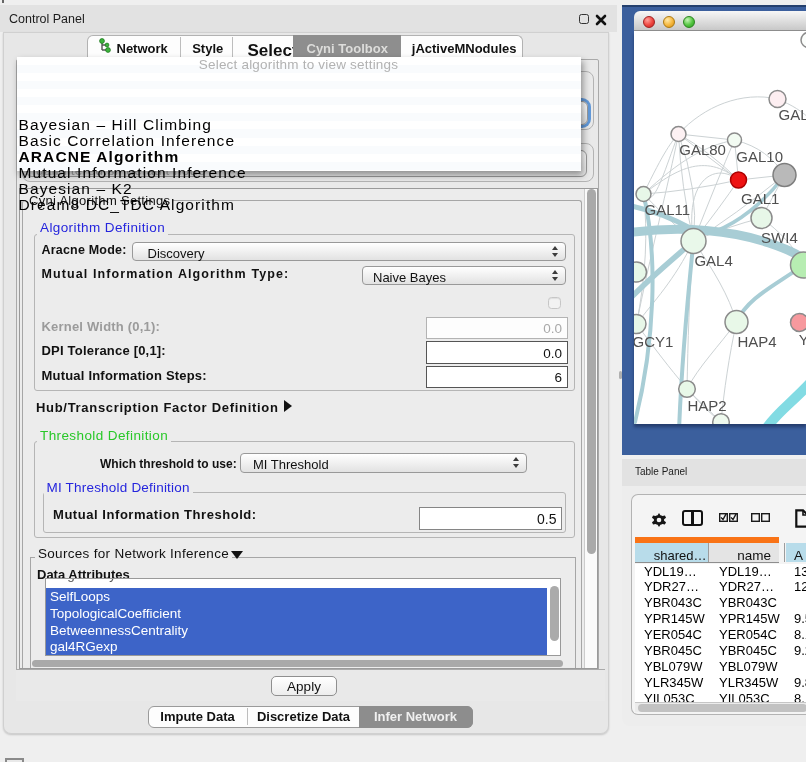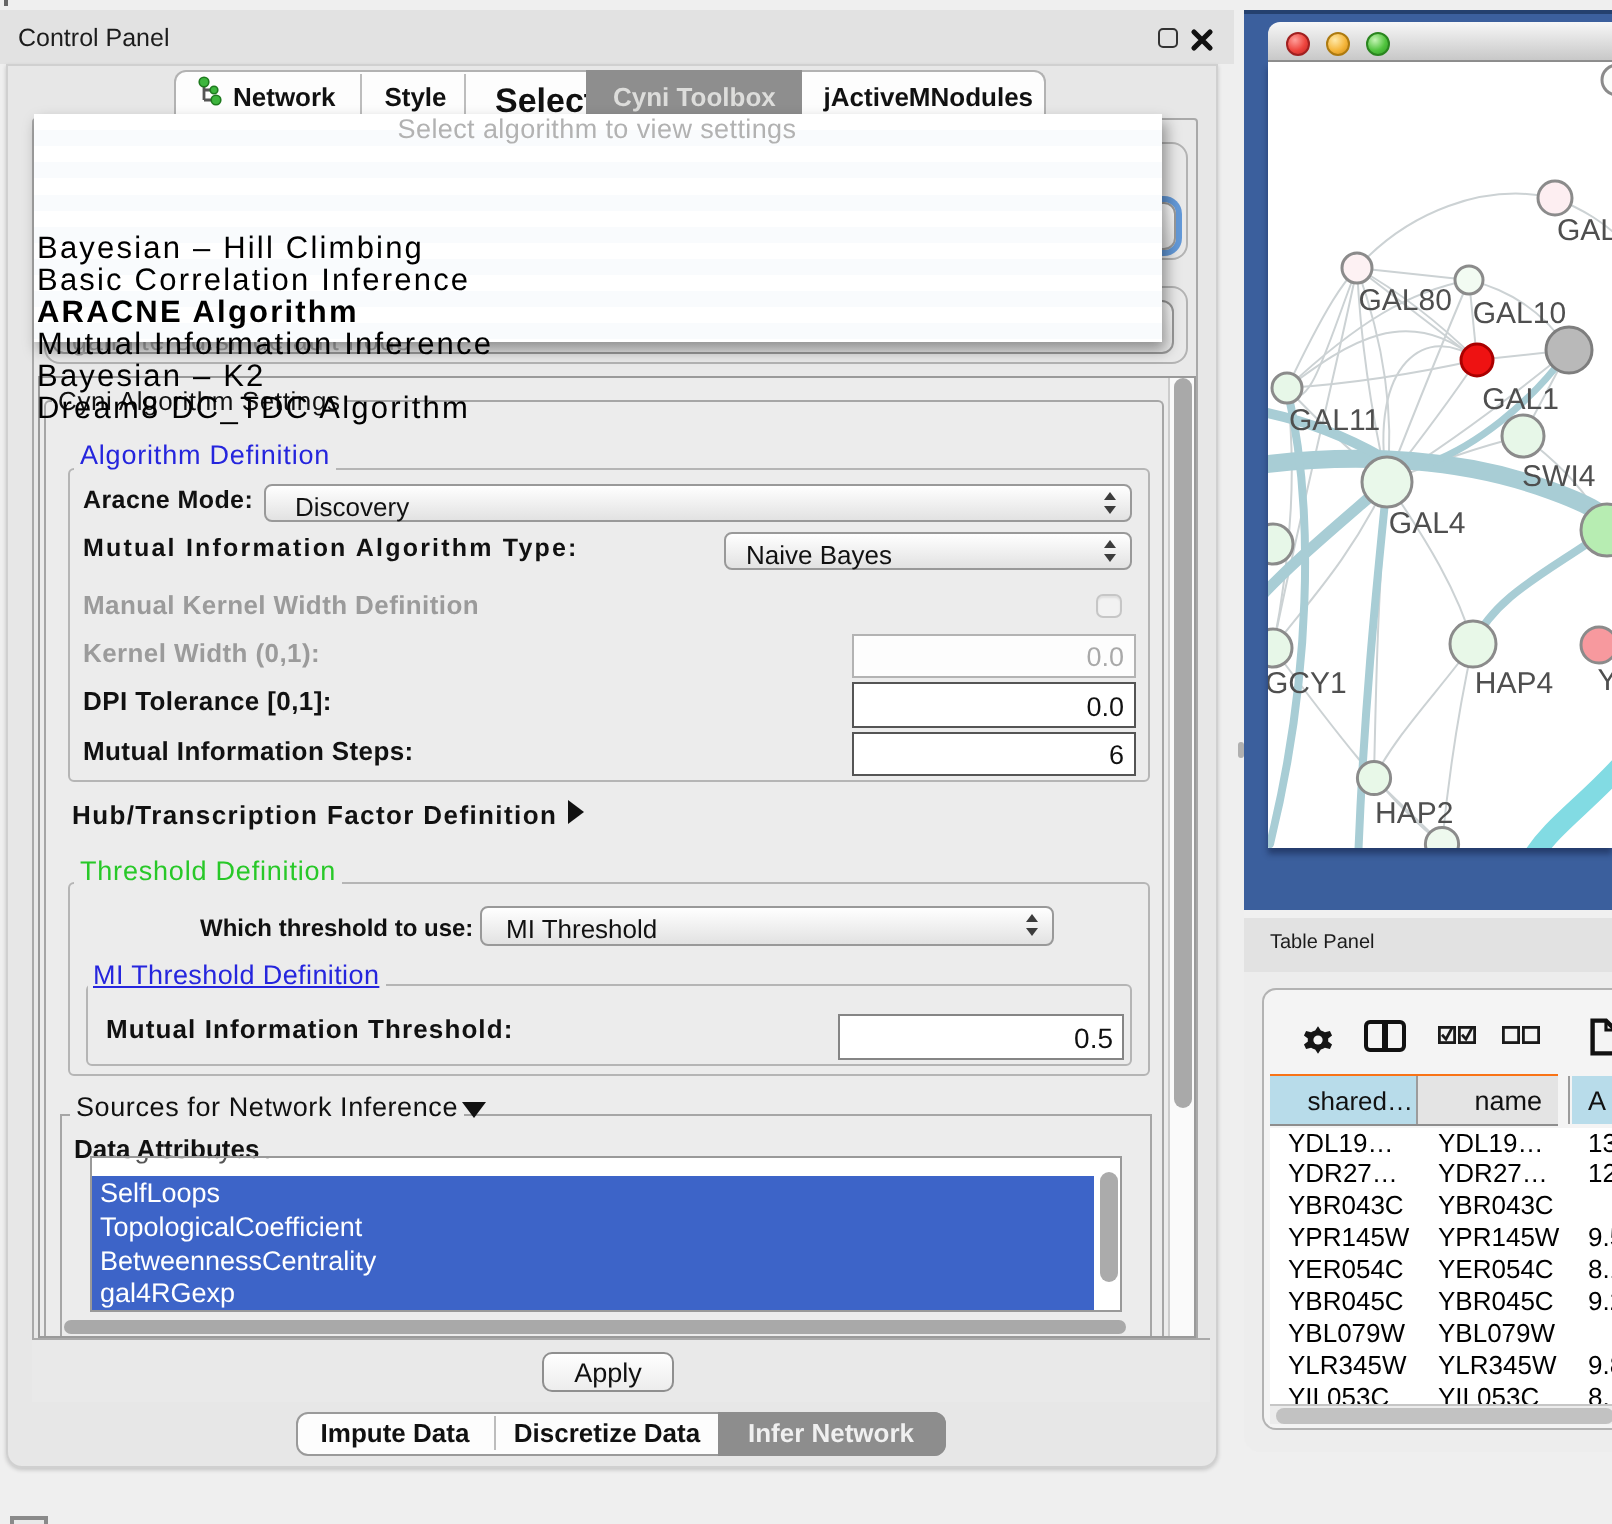--- a/index.html
+++ b/index.html
@@ -63,21 +63,20 @@
 <div class="abs" style="left:37px;top:220px;background:#ececec;padding:0 3px;font-size:13.5px;letter-spacing:0.4px;color:#2525dd;">Algorithm Definition</div>
 
 <div class="abs" style="left:41.5px;top:243px;font-size:12.5px;font-weight:bold;letter-spacing:0.2px;color:#111;">Aracne Mode:</div>
 <div class="abs combo" style="left:132px;top:241.5px;width:434px;height:19px;">
   <span style="position:absolute;left:14.5px;top:3px;font-size:13px;color:#111;">Discovery</span>
 </div>
 <div class="abs combo" style="left:361.5px;top:266px;width:204.5px;height:19px;">
   <span style="position:absolute;left:10.5px;top:3px;font-size:13px;color:#111;">Naive Bayes</span>
 </div>
 <div class="abs" style="left:41.5px;top:267px;font-size:12.5px;font-weight:bold;letter-spacing:1.1px;color:#111;">Mutual Information Algorithm Type:</div>
-<div class="abs" style="left:41.5px;top:295.4px;font-size:13px;font-weight:bold;letter-spacing:0.2px;color:#9b9b9b;">Manual Kernel Width Definition</div>
 <div class="abs" style="left:548px;top:296.5px;width:12.5px;height:12.5px;background:#f2f2f2;border:1px solid #c6c6c6;border-radius:3.5px;box-shadow:inset 0 1px 1px rgba(0,0,0,0.08);"></div>
 <div class="abs" style="left:41.5px;top:318.9px;font-size:13px;font-weight:bold;letter-spacing:0.2px;color:#9b9b9b;">Kernel Width (0,1):</div>
 <div class="abs" style="left:426px;top:317px;width:142px;height:21.5px;background:#fdfdfd;border:1px solid #b3b3b3;">
       <span style="position:absolute;right:5px;top:3px;font-size:13.5px;color:#a9a9a9;">0.0</span>
     </div>
 <div class="abs" style="left:41.5px;top:343.1px;font-size:13px;font-weight:bold;letter-spacing:0.2px;color:#111;">DPI Tolerance [0,1]:</div>
 <div class="abs" style="left:426px;top:341px;width:142px;height:23px;background:#fff;border:1.5px solid #555;">
       <span style="position:absolute;right:5px;top:3.5px;font-size:13.5px;color:#111;">0.0</span>
     </div>
 <div class="abs" style="left:41.5px;top:367.6px;font-size:13px;font-weight:bold;letter-spacing:0.2px;color:#111;">Mutual Information Steps:</div>
@@ -89,21 +88,21 @@
 <div class="abs" style="left:284px;top:400px;width:0;height:0;border-left:8px solid #111;border-top:6.5px solid transparent;border-bottom:6.5px solid transparent;"></div>
 
 <div class="abs" style="left:33.5px;top:441px;width:541px;height:96.5px;border:1px solid #b5b5b5;border-radius:3px;"></div>
 <div class="abs" style="left:37px;top:428px;background:#ececec;padding:0 3px;font-size:13.5px;letter-spacing:0.4px;color:#28c828;">Threshold Definition</div>
 <div class="abs" style="left:100px;top:457px;font-size:12px;font-weight:bold;color:#111;">Which threshold to use:</div>
 <div class="abs combo" style="left:240px;top:452.5px;width:287px;height:20px;">
   <span style="position:absolute;left:12px;top:3.5px;font-size:13px;color:#111;">MI Threshold</span>
 </div>
 
 <div class="abs" style="left:42.5px;top:492px;width:523px;height:40.5px;border:1px solid #b5b5b5;border-radius:3px;"></div>
-<div class="abs" style="left:43.5px;top:479.5px;background:#ececec;padding:0 3px;font-size:13.5px;letter-spacing:0.2px;color:#2525dd;text-decoration:underline;">MI Threshold Definition</div>
+<div class="abs" style="left:43.5px;top:479.5px;background:#ececec;padding:0 3px;font-size:13.5px;letter-spacing:0.2px;color:#2525dd;">MI Threshold Definition</div>
 <div class="abs" style="left:53px;top:506.5px;font-size:13px;font-weight:bold;letter-spacing:0.55px;color:#111;">Mutual Information Threshold:</div>
 <div class="abs" style="left:418.5px;top:507px;width:143px;height:22.5px;background:#fff;border:1.5px solid #858585;">
       <span style="position:absolute;right:4px;top:3px;font-size:14px;color:#111;">0.5</span>
     </div>
 
 <div class="abs" style="left:30px;top:557px;width:546px;height:111px;border:1px solid #a6a6a6;border-bottom:none;"></div>
 <div class="abs" style="left:35px;top:546px;background:#ececec;padding:0 3px;font-size:13.5px;letter-spacing:0.3px;color:#111;">Sources for Network Inference</div>
 <div class="abs" style="left:231px;top:551px;width:0;height:0;border-top:8px solid #111;border-left:6.5px solid transparent;border-right:6.5px solid transparent;"></div>
 <div class="abs" style="left:37px;top:566.5px;font-size:13px;font-weight:bold;color:#111;">Data Attributes</div>
 
@@ -237,21 +236,21 @@
   </svg>
   <svg style="position:absolute;left:119px;top:18px;" width="21" height="10" viewBox="0 0 21 10">
     <rect x="0.7" y="0.7" width="7.6" height="7.6" fill="none" stroke="#1a1a1a" stroke-width="1.4"></rect>
     <rect x="10.7" y="0.7" width="7.6" height="7.6" fill="none" stroke="#1a1a1a" stroke-width="1.4"></rect>
   </svg>
   <svg style="position:absolute;left:163px;top:13.5px;" width="14" height="19" viewBox="0 0 14 19">
     <path d="M1.3 1.3 L8 1.3 L12.7 6 L12.7 17.7 L1.3 17.7 Z" fill="#f4f4f4" stroke="#111" stroke-width="2.2"></path>
     <path d="M8 1.3 L8 6 L12.7 6" fill="none" stroke="#111" stroke-width="1.6"></path>
   </svg>
 
-  <div style="position:absolute;left:3px;top:42px;width:144px;height:25.5px;border-top:1px solid #f97316;border-bottom:1px solid #8e8e8e;background:#e4e4e4;">
+  <div style="position:absolute;left:3px;top:42px;width:144px;height:25.5px;border-top:6px solid #f97316;border-bottom:1px solid #8e8e8e;background:#e4e4e4;">
     <div style="position:absolute;left:0;top:0;width:73.5px;height:100%;background:#b8dcea;border-right:1px solid #9c9c9c;text-align:right;padding-right:1px;font-size:13px;color:#111;line-height:25px;">shared…</div>
     <div style="position:absolute;left:74.5px;top:0;width:75.5px;height:100%;border-right:1px solid #9c9c9c;text-align:right;padding-right:13px;font-size:13.5px;color:#111;line-height:25px;">name</div>
     <div style="position:absolute;left:151px;top:0;width:24px;height:100%;background:#b8dcea;font-size:13.5px;color:#111;line-height:25px;padding-left:8px;">A</div>
   </div>
 
   <div style="position:absolute;left:3px;top:68.5px;width:172px;height:138px;background:#fff;overflow:hidden;font-size:13px;color:#000;">
     <div class="trow">
           <span class="c1">YDL19…</span>
           <span class="c2">YDL19…</span>
           <span class="c3">13.</span>

